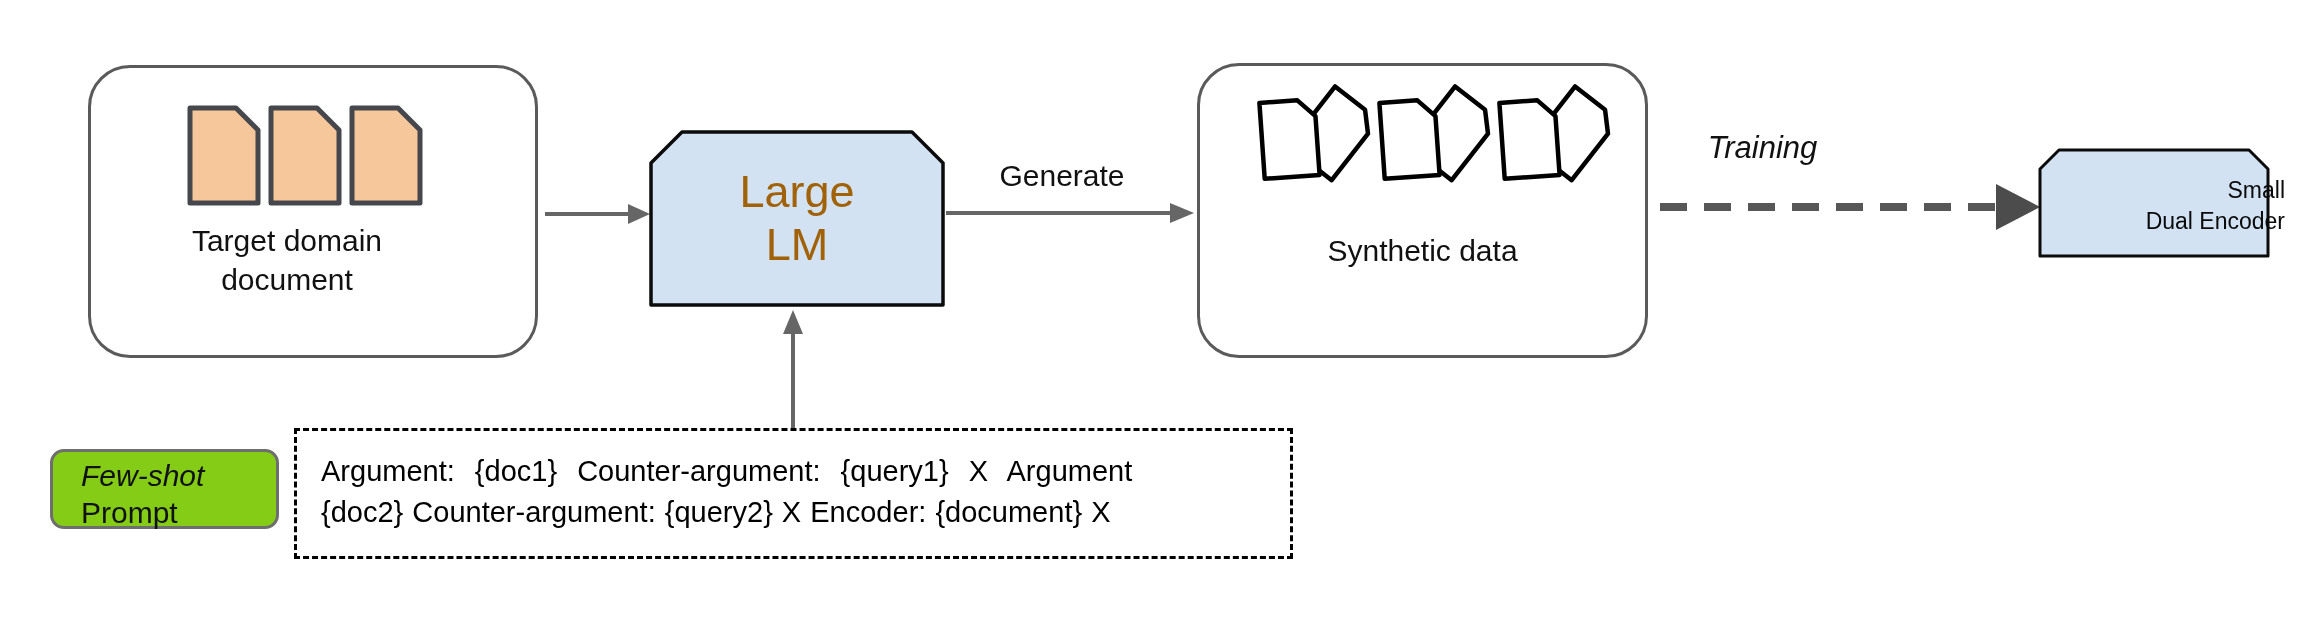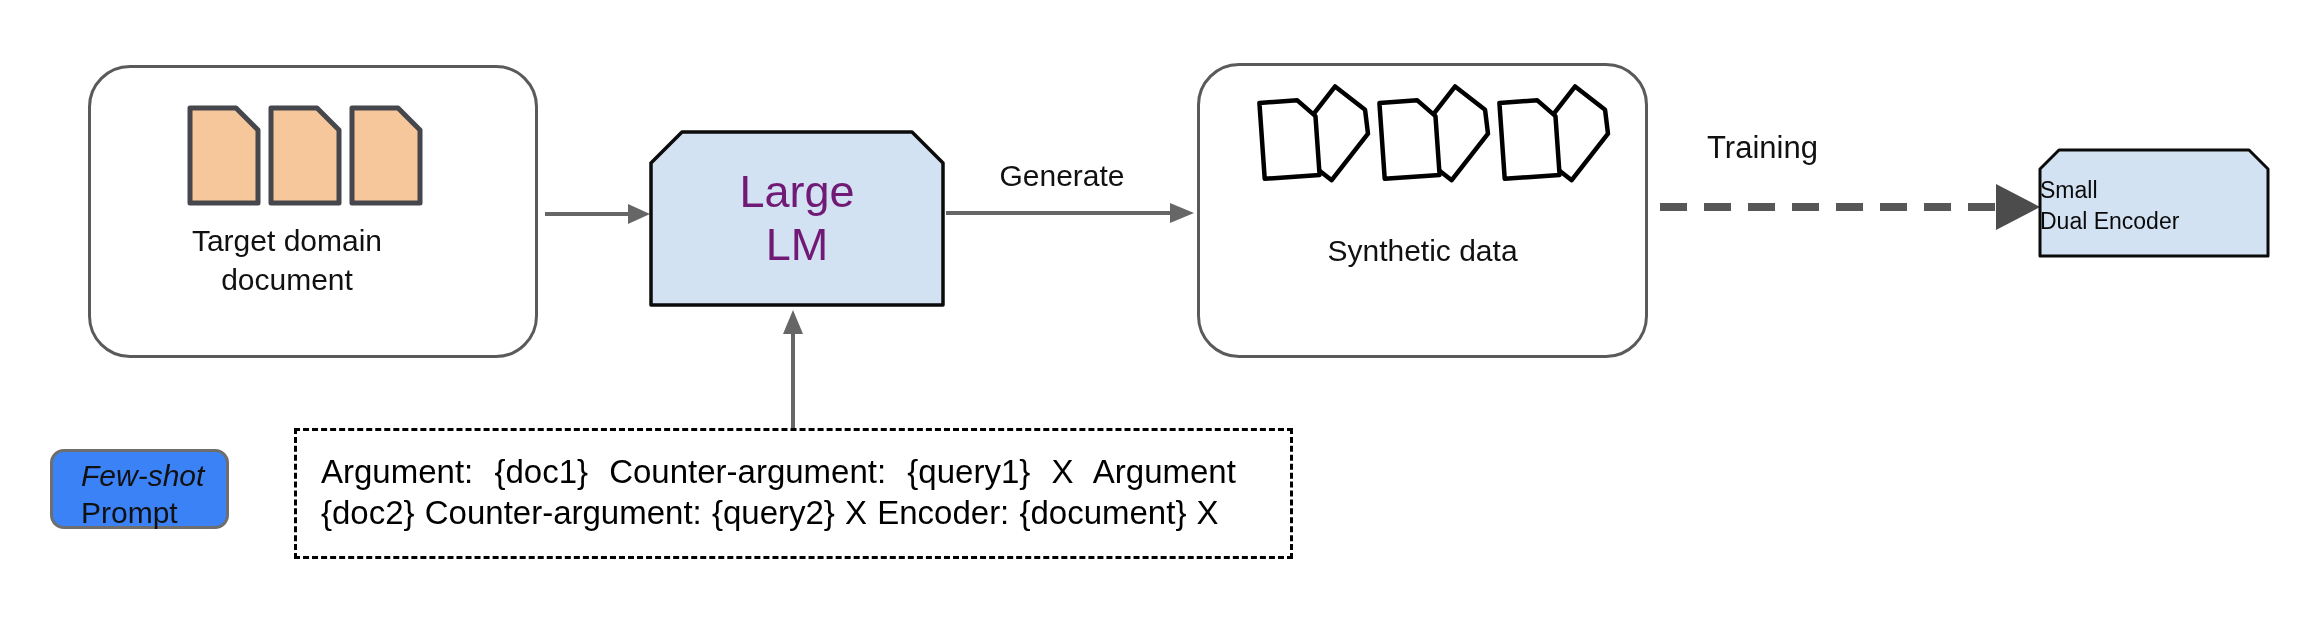--- a/index.html
+++ b/index.html
@@ -16,39 +16,39 @@
   .rbox {
     position:absolute;
     box-sizing:border-box;
     border:3px solid #5a5a5a;
     border-radius:42px;
     background:#ffffff;
   }
   .label { position:absolute; text-align:center; line-height:39px; font-size:30px; }
   .lm-label {
     position:absolute; left:651px; top:165px; width:292px;
-    text-align:center; font-size:45px; line-height:53px; color:#701a75;
+    text-align:center; font-size:45px; line-height:53px; color:#a16207;
   }
   .generate-label { position:absolute; left:957px; top:150px; width:210px; text-align:center; font-size:30px;margin-top:9px; }
-  .training-label { position:absolute; left:1660px; top:130px; width:205px; text-align:center; font-size:31px; }
+  .training-label { position:absolute; left:1660px; top:130px; width:205px; text-align:center; font-size:31px;font-style:italic; }
   .sde-label {
     position:absolute; left:2040px; top:175px; width:228px;
-    text-align:left; font-size:23px; line-height:31px; color:#0a0a0a;
+    text-align:right; font-size:23px; line-height:31px; color:#0a0a0a;padding-left:17px;
   }
   .fewshot-box {
-    position:absolute; left:50px; top:449px; width:179px; height:80px;
-    box-sizing:border-box; border:3px solid #6e6e6e; border-radius:14px; background:#3b82f6;
+    position:absolute; left:50px; top:449px; width:229px; height:80px;
+    box-sizing:border-box; border:3px solid #6e6e6e; border-radius:14px; background:#84cc16;
   }
   .fewshot-text { position:absolute; left:28px; top:5px; font-size:30px; line-height:37px; text-align:left; }
   .fewshot-line1 { font-style:italic; }
   .prompt-box {
     position:absolute; left:294px; top:428px; width:999px; height:131px;
     box-sizing:border-box; border:3px dashed #000000; background:#ffffff;
   }
-  .prompt-text { position:absolute; left:24px; top:20px; font-size:33px; line-height:41px; color:#000; white-space:nowrap; }
+  .prompt-text { position:absolute; left:24px; top:20px; font-size:29px; line-height:41px; color:#000; white-space:nowrap; }
   .prompt-line1 { word-spacing:12px; }
   .prompt-line2 { word-spacing:1px; }
 </style>
 </head>
 <body>
 
 <div class="canvas">
 
   <div class="rbox" style="left:88px; top:65px; width:450px; height:293px;"></div>
 

